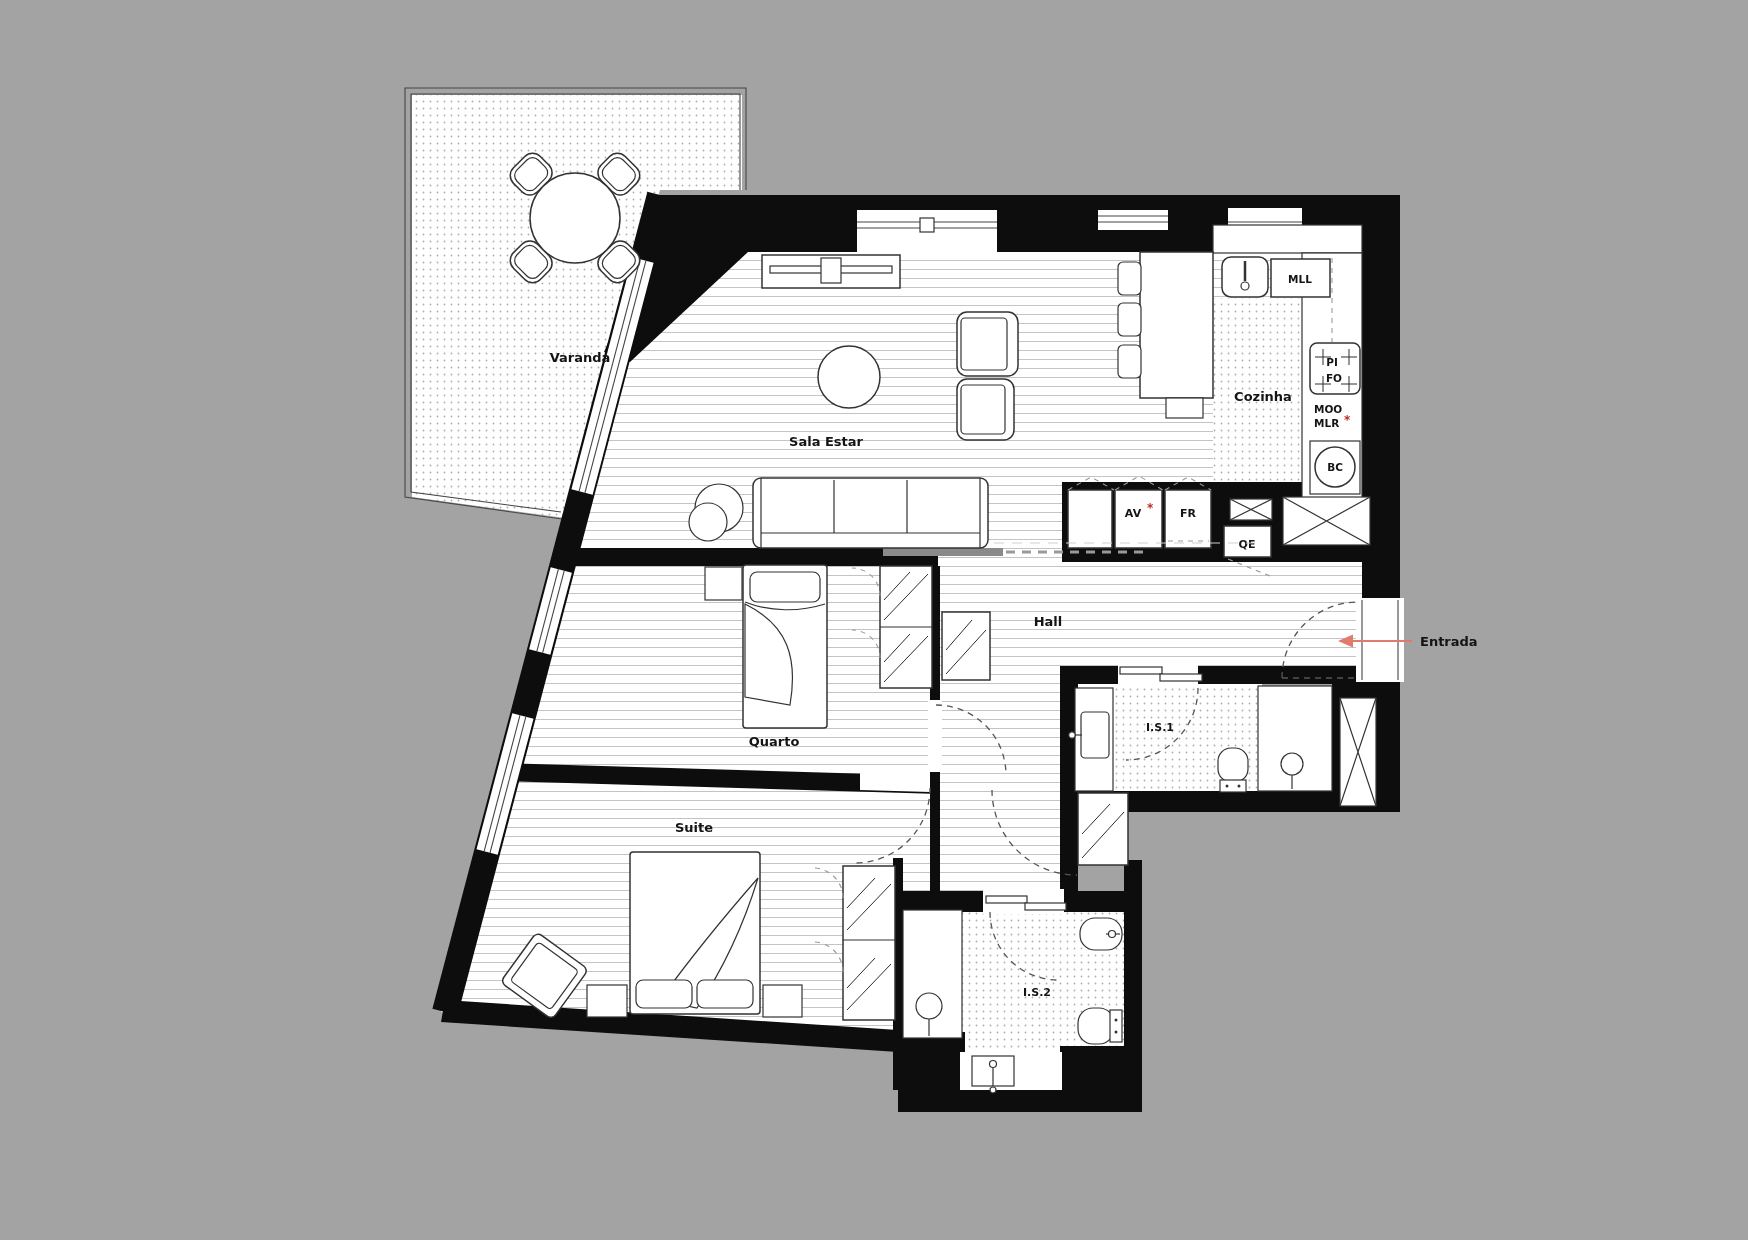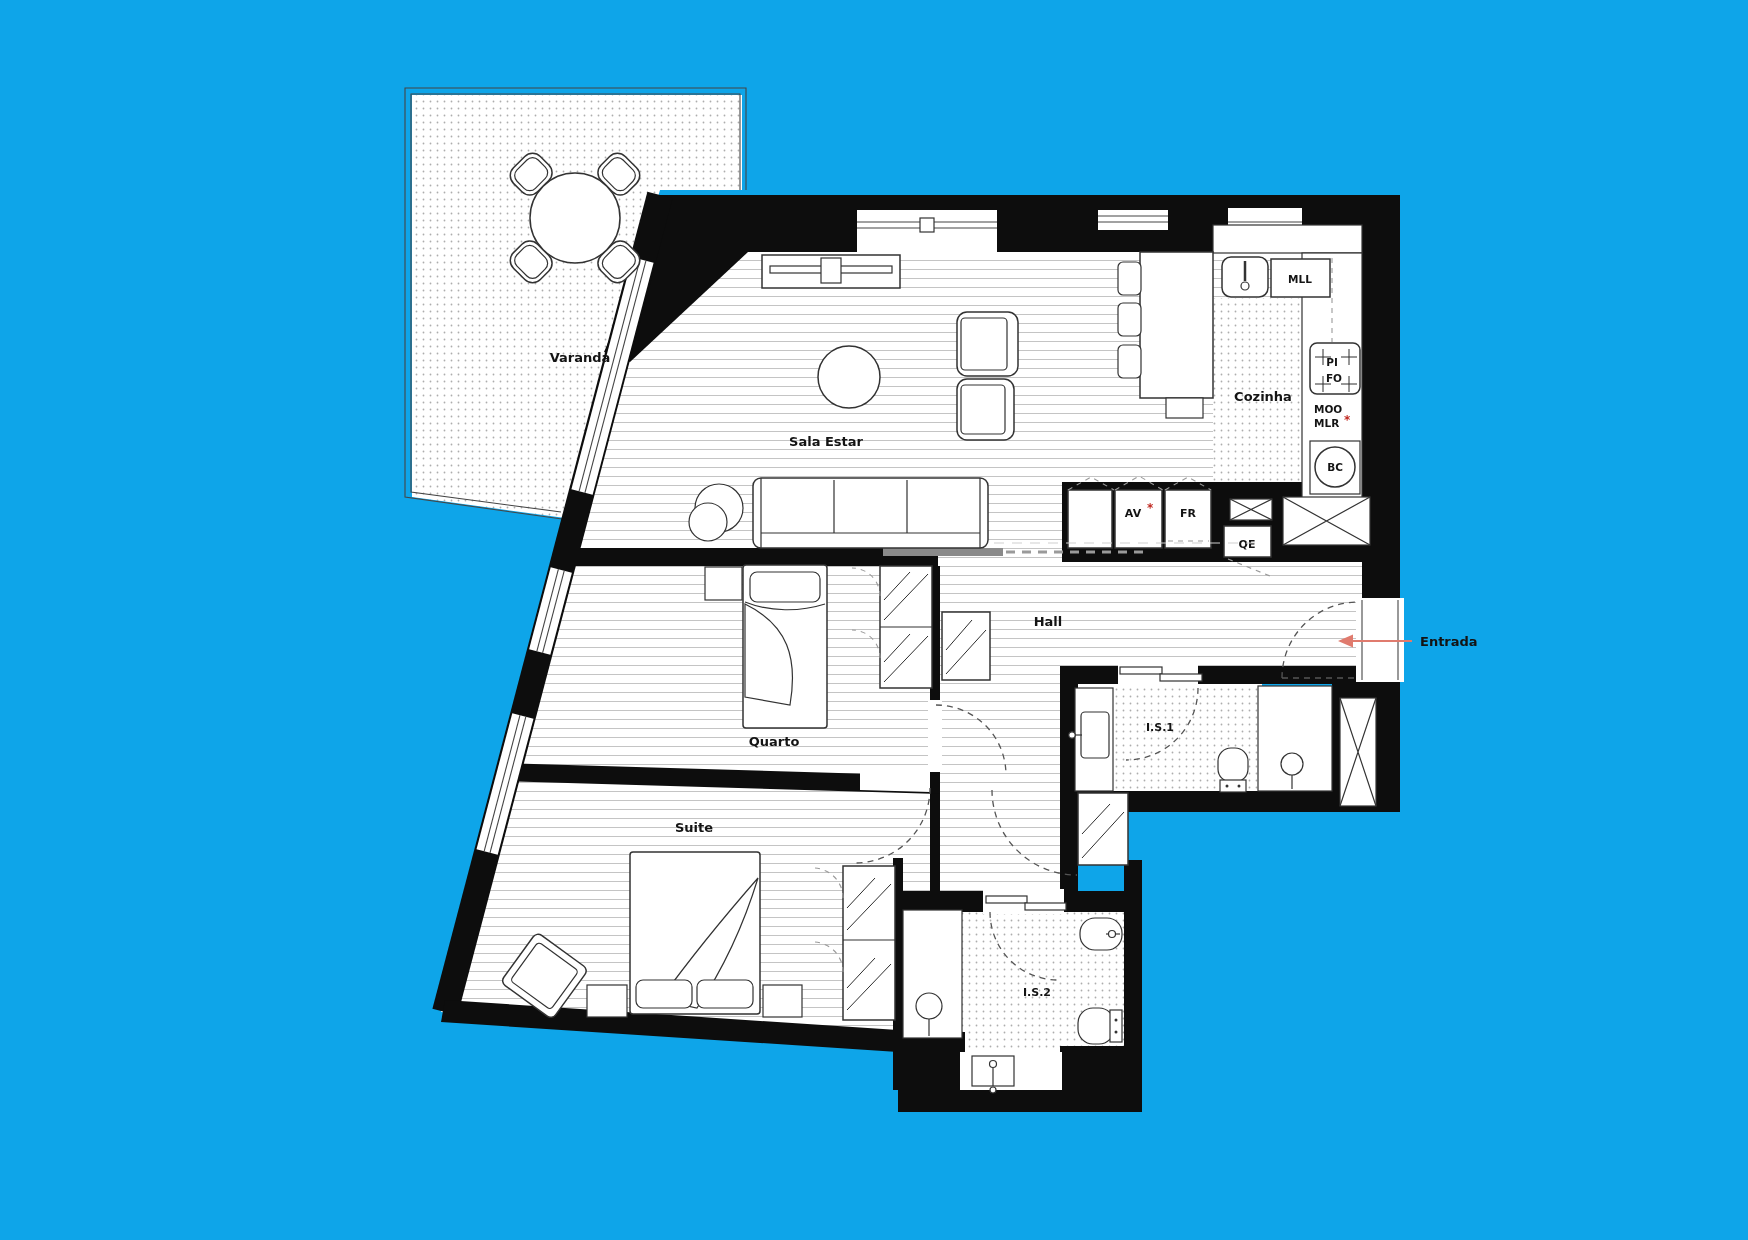--- a/index.html
+++ b/index.html
@@ -1,16 +1,16 @@
 <!DOCTYPE html>
 <html><head>
 <meta charset="utf-8">
 <style>
   html,body{margin:0;padding:0;background:#fff;}
-  .stage{position:relative;width:1748px;height:1240px;background:#0ea5e9;overflow:hidden;
+  .stage{position:relative;width:1748px;height:1240px;background:#a3a3a3;overflow:hidden;
          font-family:"DejaVu Sans",sans-serif;}
   svg{position:absolute;inset:0;}
   .wall{fill:#0d0d0d;stroke:none;}
   .white{fill:#ffffff;stroke:none;}
   .furn{fill:#ffffff;stroke:#333;stroke-width:1.5;}
   .furn2{fill:#ffffff;stroke:#333;stroke-width:1.2;}
   .ln{stroke:#333;stroke-width:1.2;fill:none;}
   .thin{stroke:#454545;stroke-width:1.1;fill:none;}
   .dash{stroke:#555;stroke-width:1.3;fill:none;stroke-dasharray:6 5;}
   .dashlt{stroke:#9a9a9a;stroke-width:1.1;fill:none;stroke-dasharray:5 5;}

